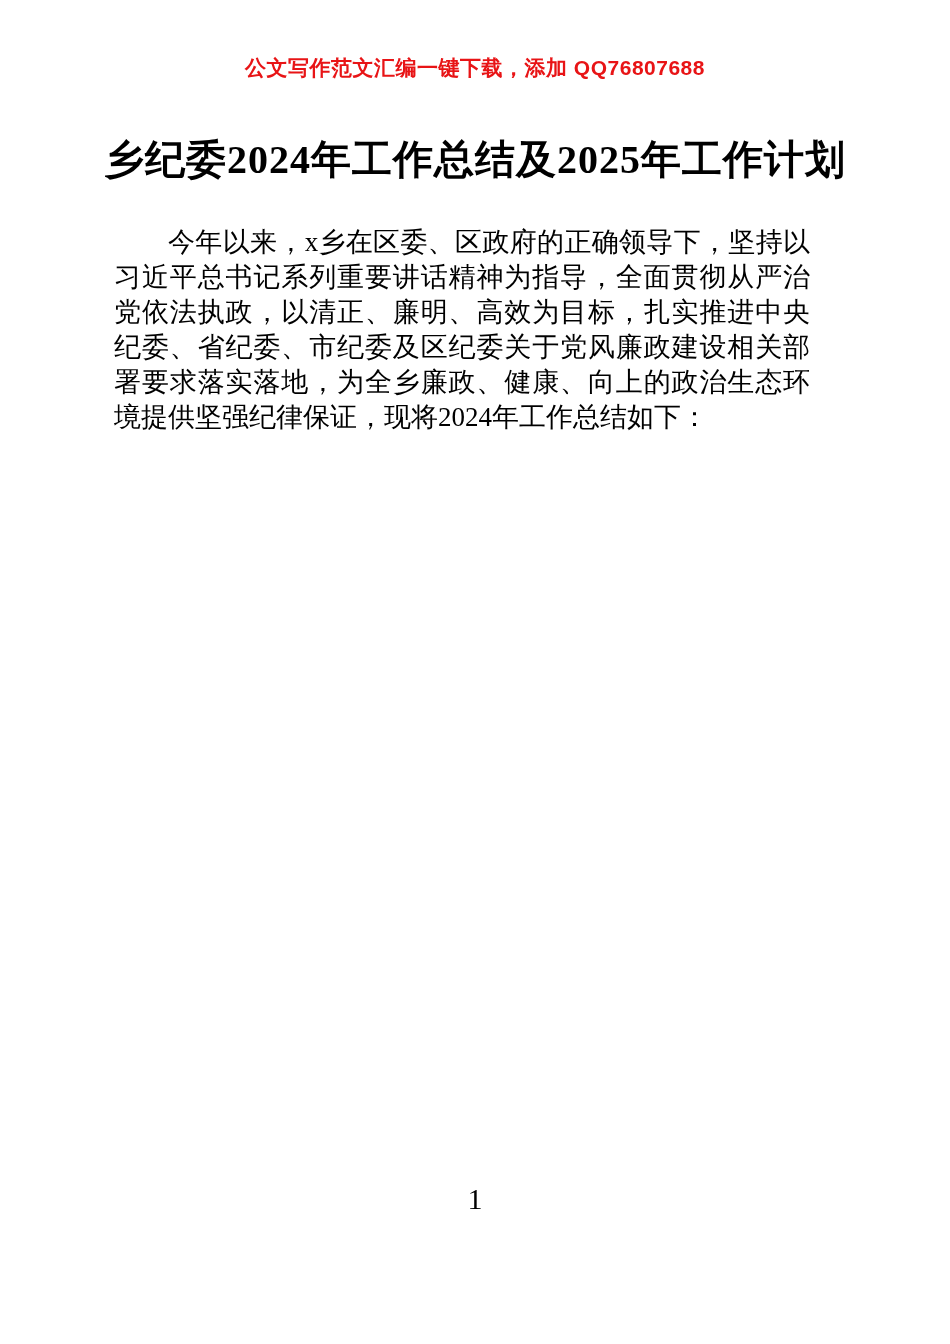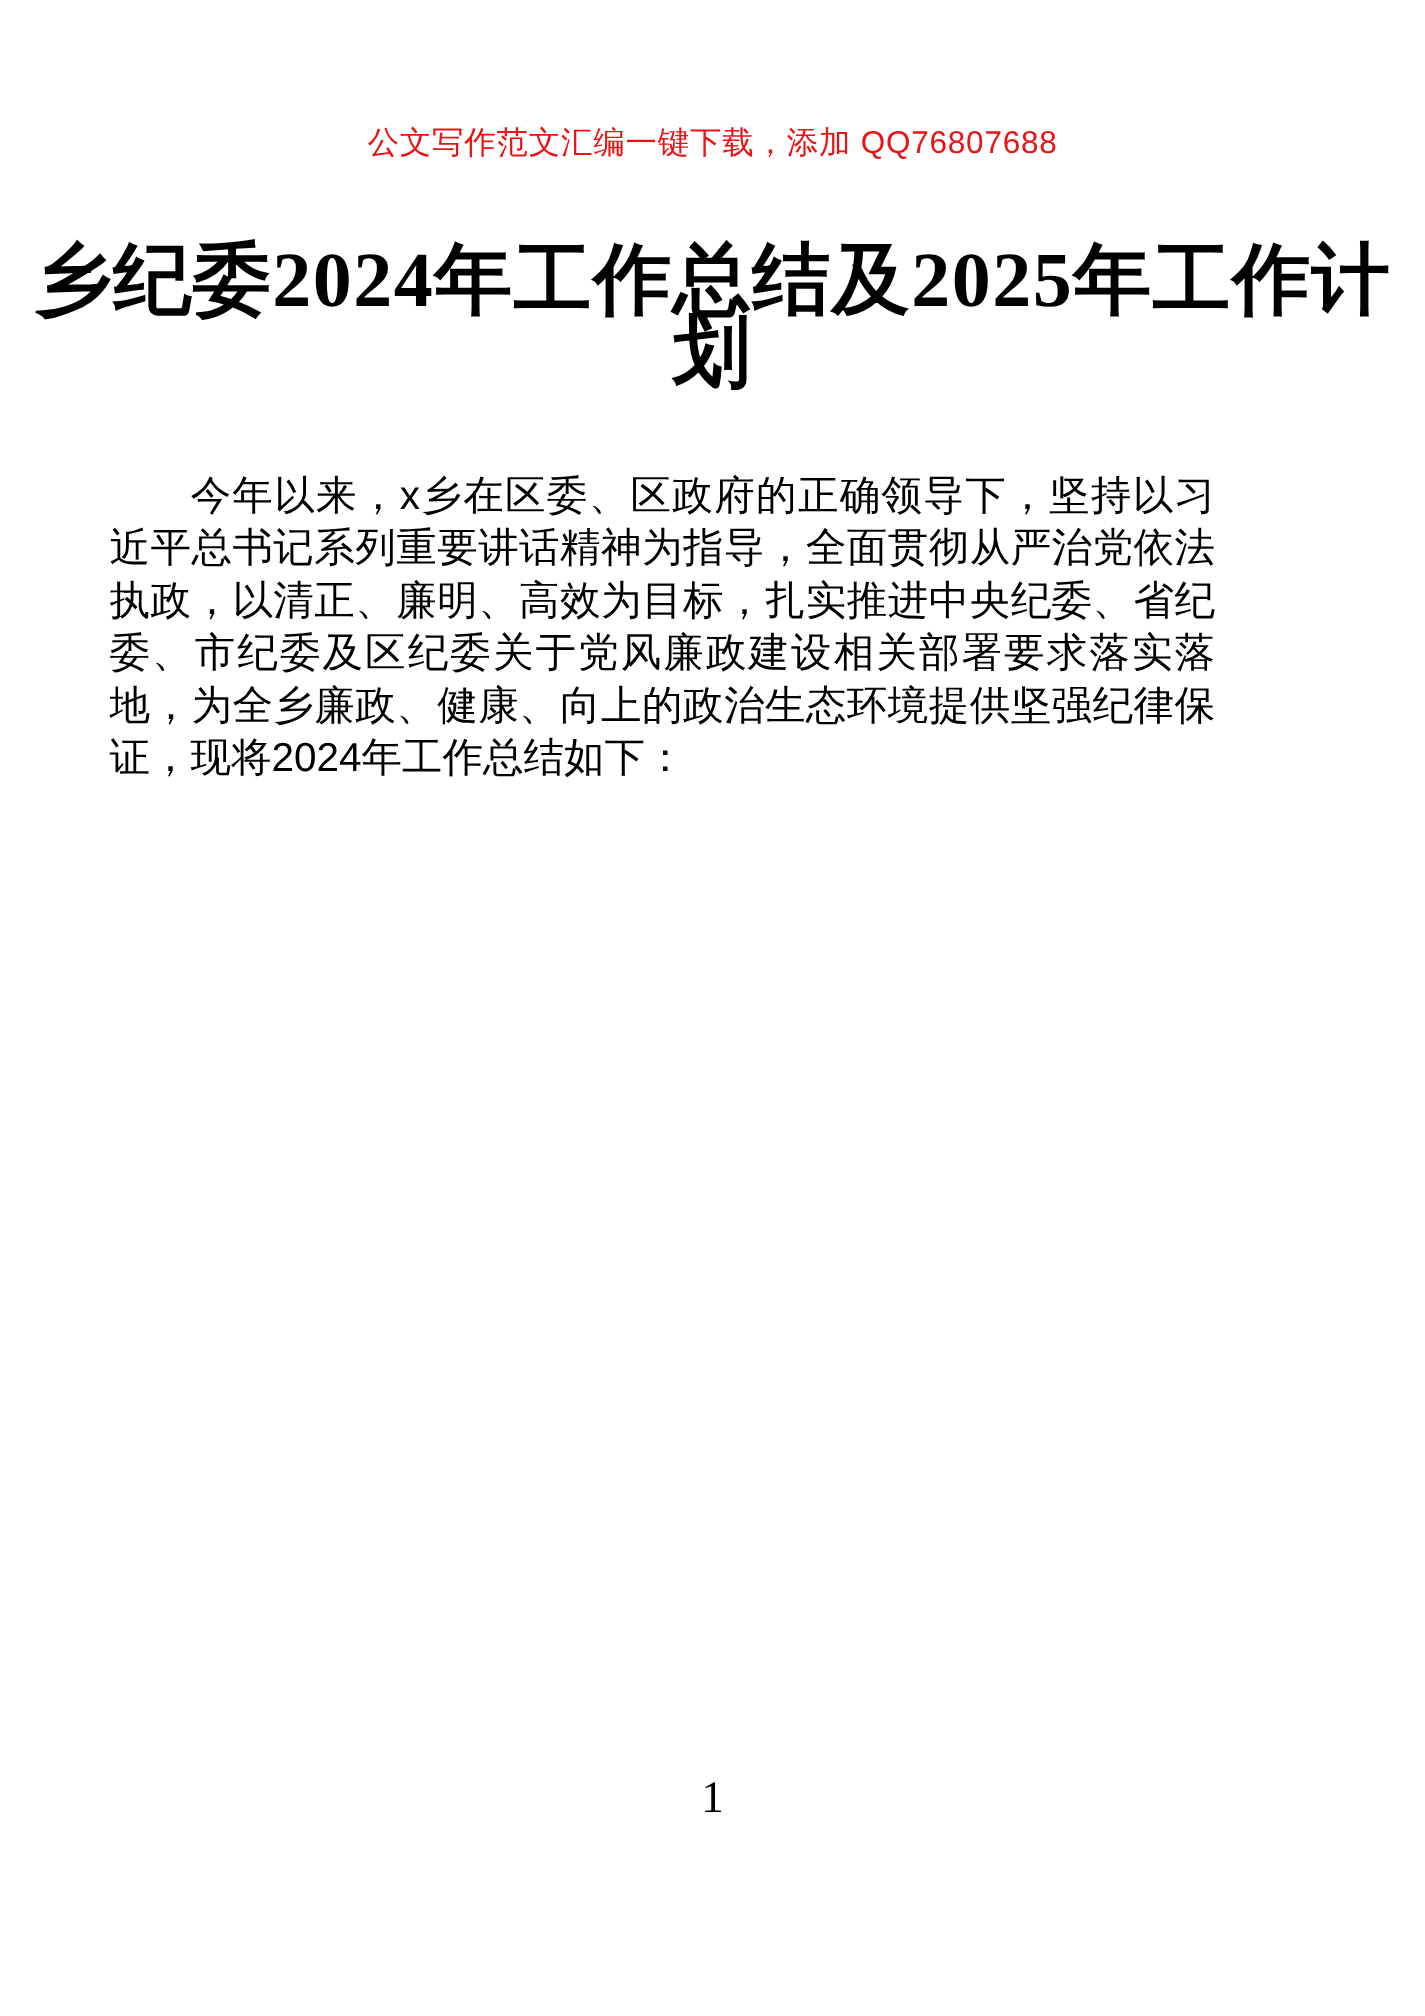--- a/index.html
+++ b/index.html
@@ -9,42 +9,42 @@
   }
   .page {
     position: relative;
     width: 950px;
     height: 1344px;
     background: #ffffff;
     overflow: hidden;
     box-sizing: border-box;
   }
   .promo-banner {
-    padding-top: 85px;
+    padding-top: 57px;
     text-align: center;
     font-family: "Liberation Sans", sans-serif;
     font-size: 21px;
     line-height: 22px;
-    font-weight: normal;
+    font-weight: bold;
     letter-spacing: 0.5px;
   }
   .doc-title {
     margin-top: 57px;
     text-align: center;
     font-family: "Liberation Serif", serif;
-    font-size: 52px;
+    font-size: 40px;
     line-height: 48px;
     font-weight: bold;
     color: #000000;
     letter-spacing: 1px;
   }
   .doc-content {
-    margin-top: 53px;
-    padding: 0 140px 0 73px;
-    font-family: Liberation Sans, sans-serif;
+    margin-top: 41px;
+    padding: 0 140px 0 114px;
+    font-family: Liberation Serif, serif;
     font-size: 27px;
     line-height: 35px;
     color: #000000;
     text-align: justify;
   }
   .para {
     margin: 0;
     text-indent: 2em;
   }
   .page-footer {

